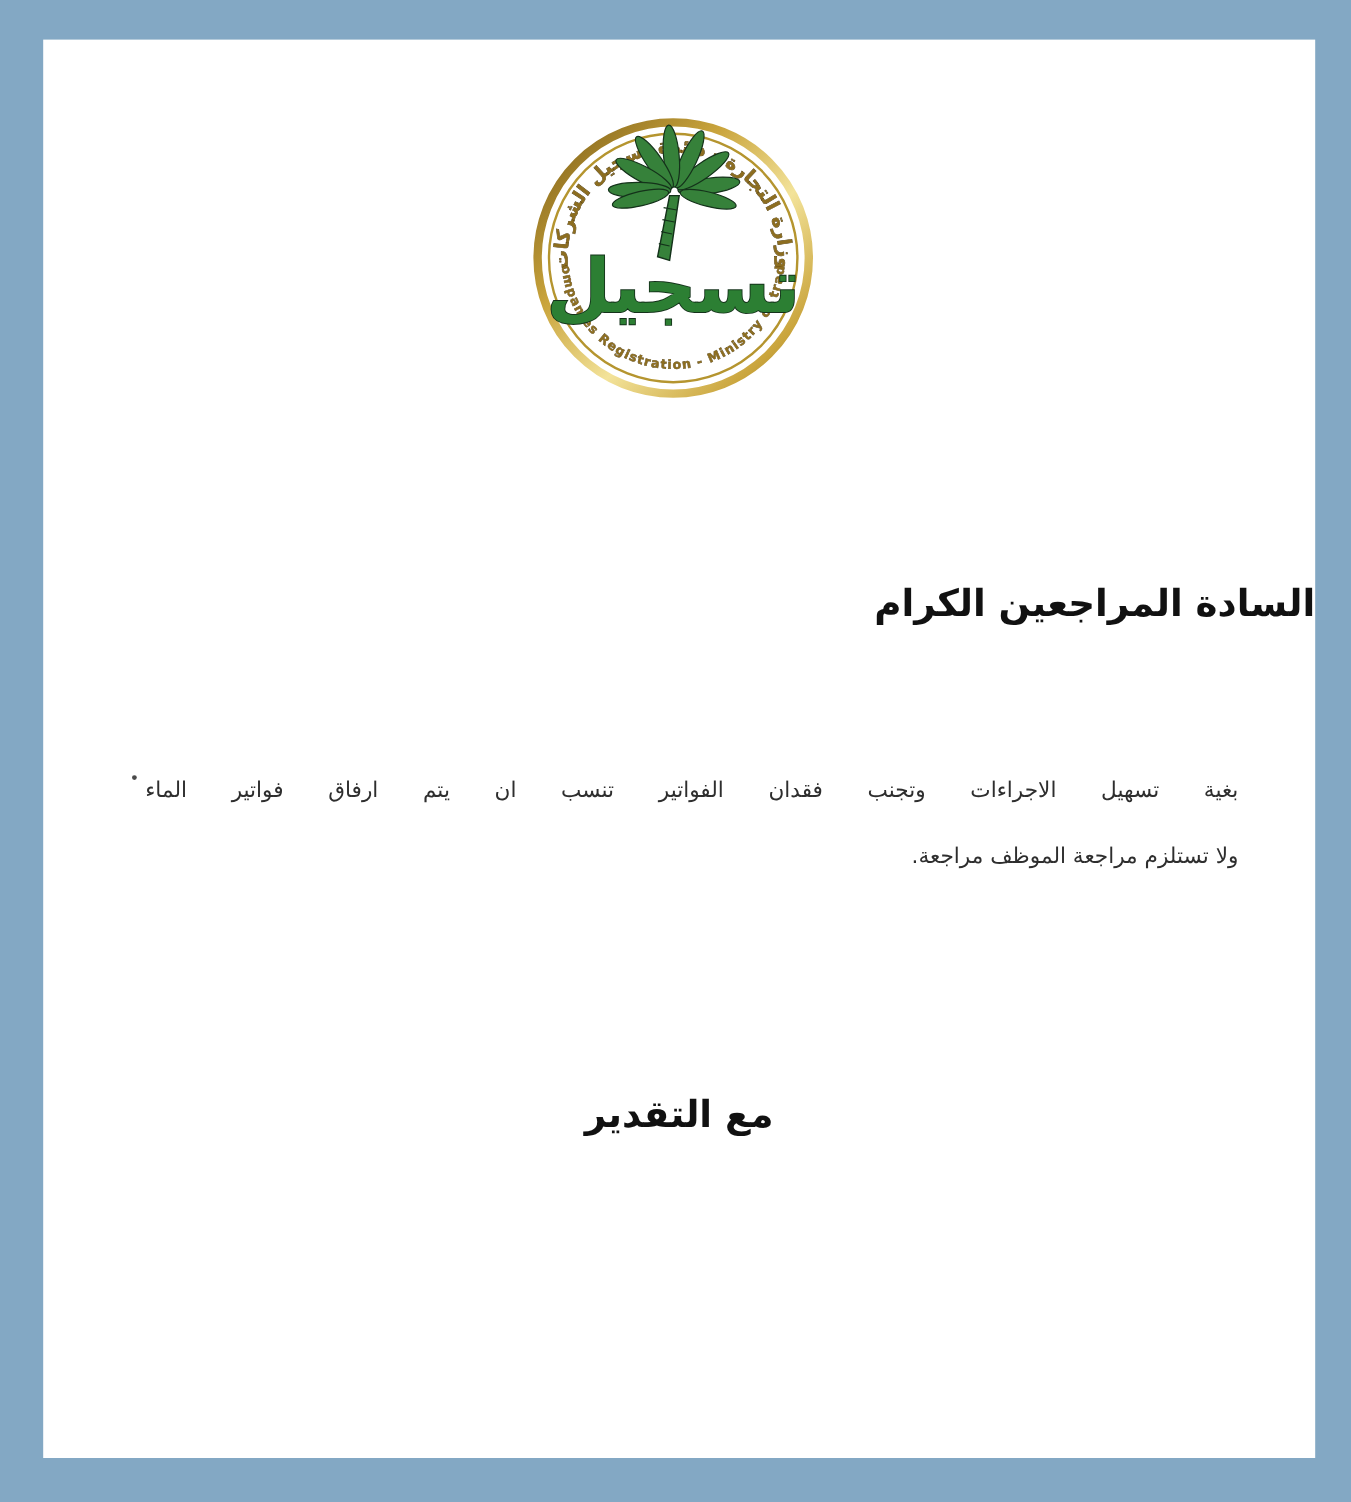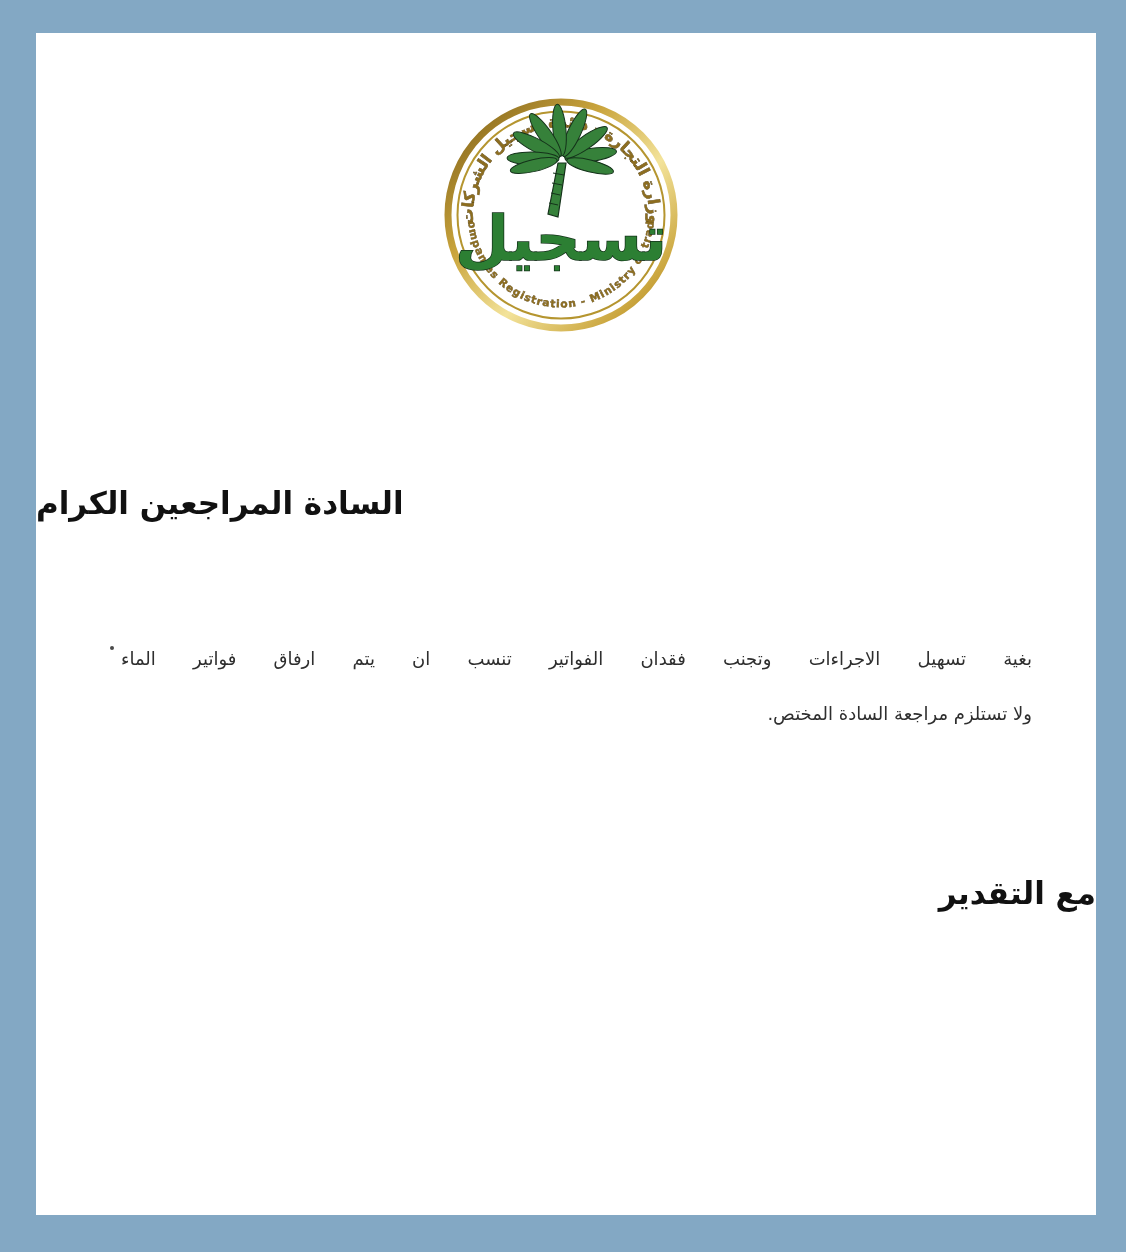--- a/index.html
+++ b/index.html
@@ -27,21 +27,21 @@
     left: 405px;
     top: 62px;
     width: 240px;
     height: 240px;
   }
   .heading {
     position: absolute;
     left: 0;
     top: 448px;
     width: 100%;
-    text-align: left;
+    text-align: right;
     font-size: 31px;
     font-weight: bold;
     color: #111111;
     line-height: 44px;
     direction: rtl;
   }
   .body-text {
     position: absolute;
     left: 85px;
     top: 598px;
@@ -56,23 +56,23 @@
     text-align-last: justify;
     white-space: nowrap;
   }
   .body-line.last-line {
     text-align-last: right;
     white-space: normal;
   }
   .closing {
     position: absolute;
     left: 0;
-    top: 838px;
+    top: 874px;
     width: 100%;
-    text-align: right;
+    text-align: center;
     font-size: 31px;
     font-weight: bold;
     color: #111111;
     line-height: 44px;
     direction: rtl;
   }
   .stray-dot {
     position: absolute;
     left: 74px;
     top: 613px;
@@ -151,18 +151,18 @@
       <text x="120" y="165" font-size="62" font-weight="bold" text-anchor="middle" fill="#2c7f33" stroke="#14321a" stroke-width="1.5" paint-order="stroke">تسجيل</text>
     </svg>
   </div>
 
   <div class="heading">السادة المراجعين الكرام</div>
 
   <div class="stray-dot"></div>
 
   <div class="body-text">
     <div class="body-line">بغية تسهيل الاجراءات وتجنب فقدان الفواتير تنسب ان يتم ارفاق فواتير الماء</div>
-    <div class="body-line last-line">ولا تستلزم مراجعة السادة المختص.</div>
+    <div class="body-line last-line">ولا تستلزم مراجعة الموظف مراجعة.</div>
   </div>
 
   <div class="closing">مع التقدير</div>
 
 </div>
 
 </body></html>

